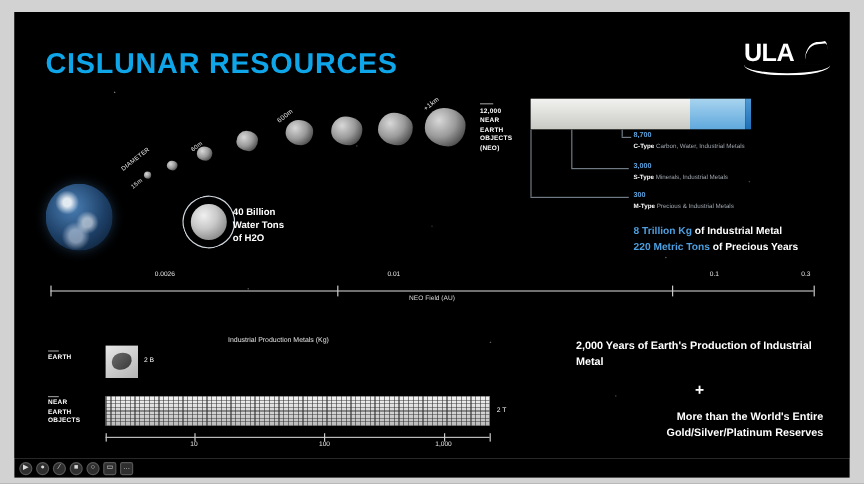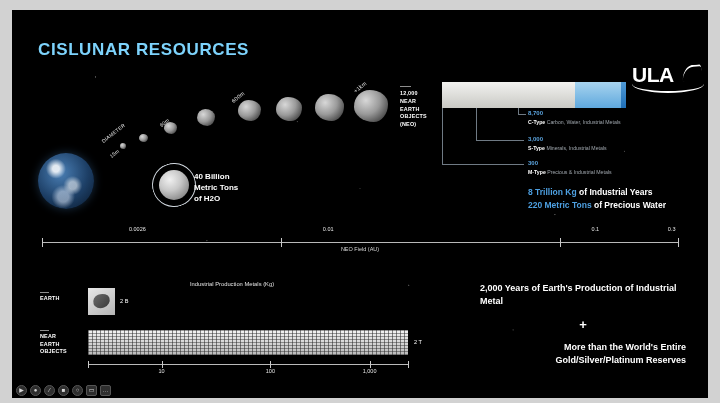--- a/index.html
+++ b/index.html
@@ -34,28 +34,28 @@
       radial-gradient(1px 1px at 88% 38%, rgba(255,255,255,.30), transparent),
       radial-gradient(1px 1px at 35% 88%, rgba(255,255,255,.25), transparent),
       radial-gradient(1px 1px at 72% 86%, rgba(255,255,255,.30), transparent),
       radial-gradient(1px 1px at 50% 48%, rgba(255,255,255,.22), transparent),
       #000;
   }
 
   
   #slide-title {
     position: absolute; left: 26px; top: 30px;
-    font-size: 17px; font-weight: bold; letter-spacing: .6px;
-    color: #7dd3fc;
+    font-size: 24px; font-weight: bold; letter-spacing: .6px;
+    color: #0ea5e9;
   }
 
   
   #ula-logo {
-    position: absolute; right: 4px; top: 24px;
-    width: 72px; height: 30px; margin-top: 30px;
+    position: absolute; right: 16px; top: 24px;
+    width: 72px; height: 30px;
   }
   #ula-logo .ula-text {
     font-size: 21px; font-weight: bold; letter-spacing: -0.5px;
     color: #fff; line-height: 1;
   }
   #ula-logo .swoosh {
     position: absolute; left: 0; bottom: 1px; width: 72px; height: 9px;
     border-bottom: 2px solid #fff;
     border-radius: 0 0 50% 50% / 0 0 100% 100%;
   }
@@ -252,21 +252,21 @@
       <div class="ast-label big" style="left:344px; top:78px;">+1km</div>
       <div class="ast" style="left:342px; top:80px; width:34px; height:32px;"></div>
     </div>
 
     <div id="earth"></div>
     <div class="moon-arrow"></div>
     <div class="moon-arrow b"></div>
     <div id="moon"></div>
     <div id="h2o-callout">
       <div>40 Billion</div>
-      <div>Metric Tons</div>
+      <div>Water Tons</div>
       <div>of H2O</div>
     </div>
 
     <div id="neo-panel">
       <div id="neo-total">
         <div class="rule"></div>
         <div>12,000</div>
         <div>NEAR</div>
         <div>EARTH</div>
         <div>OBJECTS</div>
@@ -298,24 +298,24 @@
       </div>
       <div class="neo-row" style="left:128px; top:78px;">
         <span class="num">300</span>
         <span class="typ">M-Type</span>
         <span class="desc">Precious &amp; Industrial Metals</span>
       </div>
     </div>
 
     <div id="totals">
       <div>
-        <span class="hl">8 Trillion Kg</span><span class="wt"> of Industrial Years</span>
+        <span class="hl">8 Trillion Kg</span><span class="wt"> of Industrial Metal</span>
       </div>
       <div>
-        <span class="hl">220 Metric Tons</span><span class="wt"> of Precious Water</span>
+        <span class="hl">220 Metric Tons</span><span class="wt"> of Precious Years</span>
       </div>
     </div>
 
     <div id="neo-axis">
       <div class="line"></div>
       <div class="tick" style="left:0%;"></div>
       <div class="tick" style="left:37.5%;"></div>
       <div class="tick" style="left:81.5%;"></div>
       <div class="tick" style="left:100%;"></div>
       <div class="tlabel" style="left:15%;">0.0026</div>

